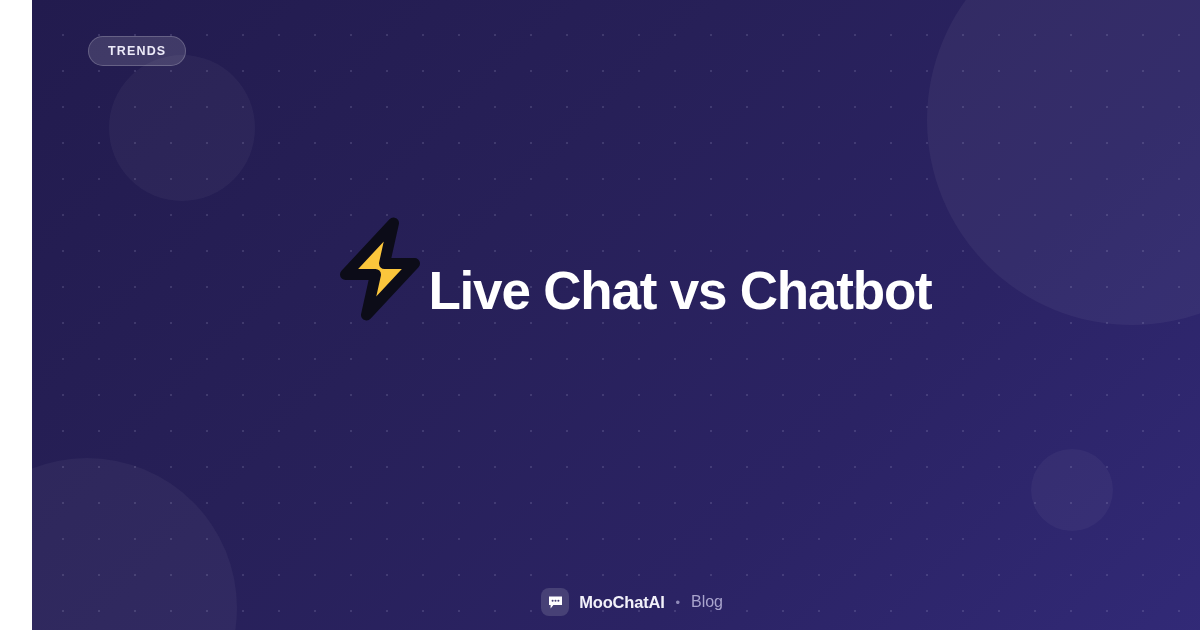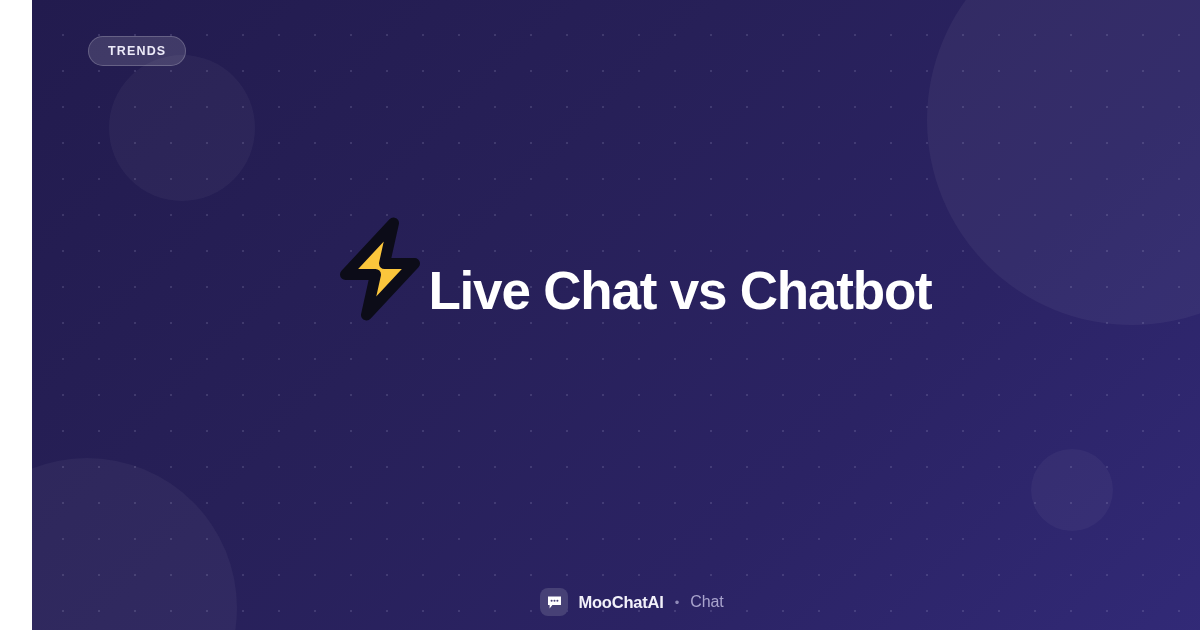--- a/index.html
+++ b/index.html
@@ -169,16 +169,16 @@
       <svg width="17" height="17" viewBox="0 0 17 17" aria-hidden="true">
         <path d="M2 2.6 H15 V11.1 H6.4 L3.6 14.6 V11.1 H2 Z" fill="#ffffff"></path>
         <circle cx="5.6" cy="6.85" r="1.02" fill="#474176"></circle>
         <circle cx="8.5" cy="6.85" r="1.02" fill="#474176"></circle>
         <circle cx="11.4" cy="6.85" r="1.02" fill="#474176"></circle>
       </svg>
     </div>
 
     <span class="brand-name">MooChatAI</span>
     <span class="sep">•</span>
-    <span class="section-name">Chat</span>
+    <span class="section-name">Blog</span>
   </div>
 
 </div>
 
 </body></html>

